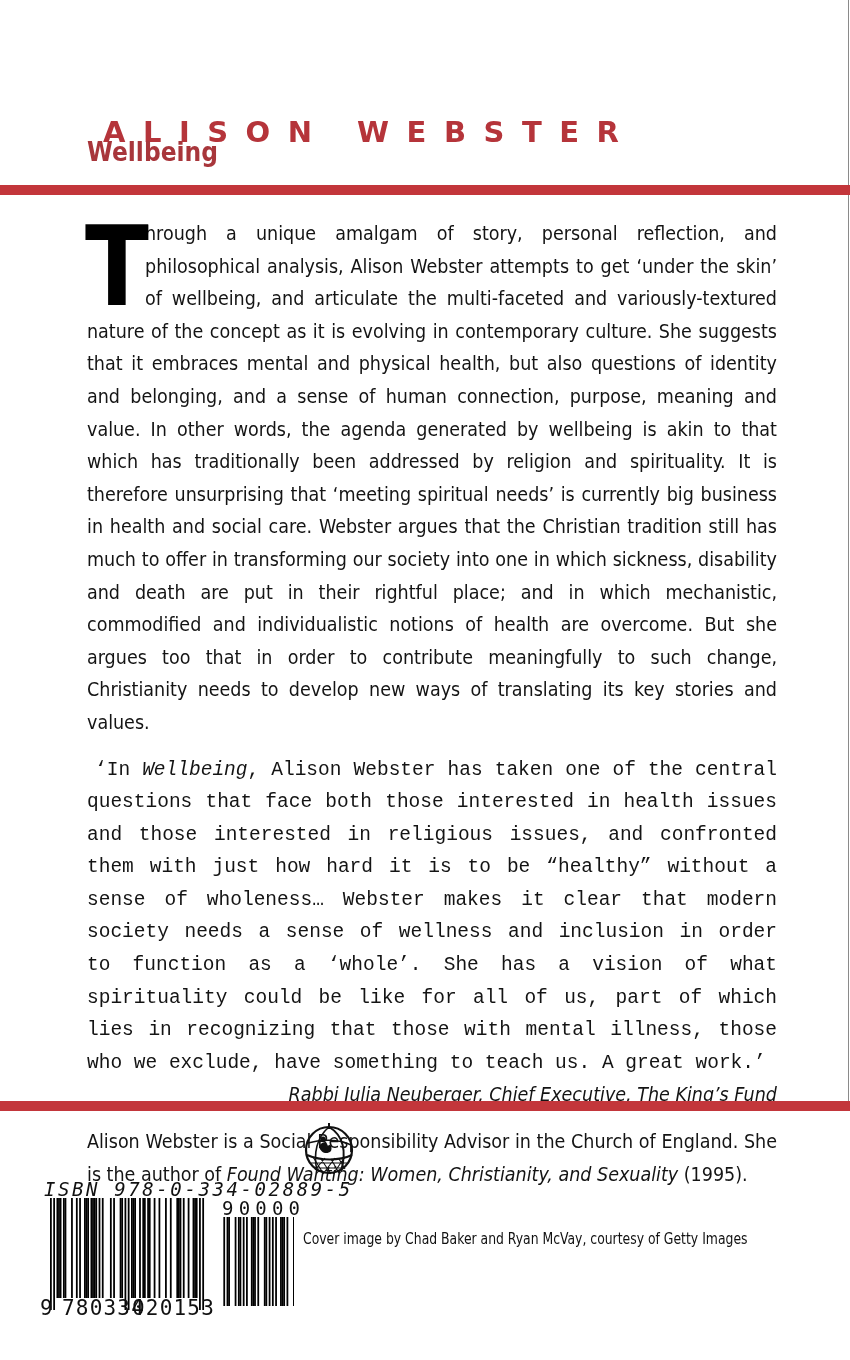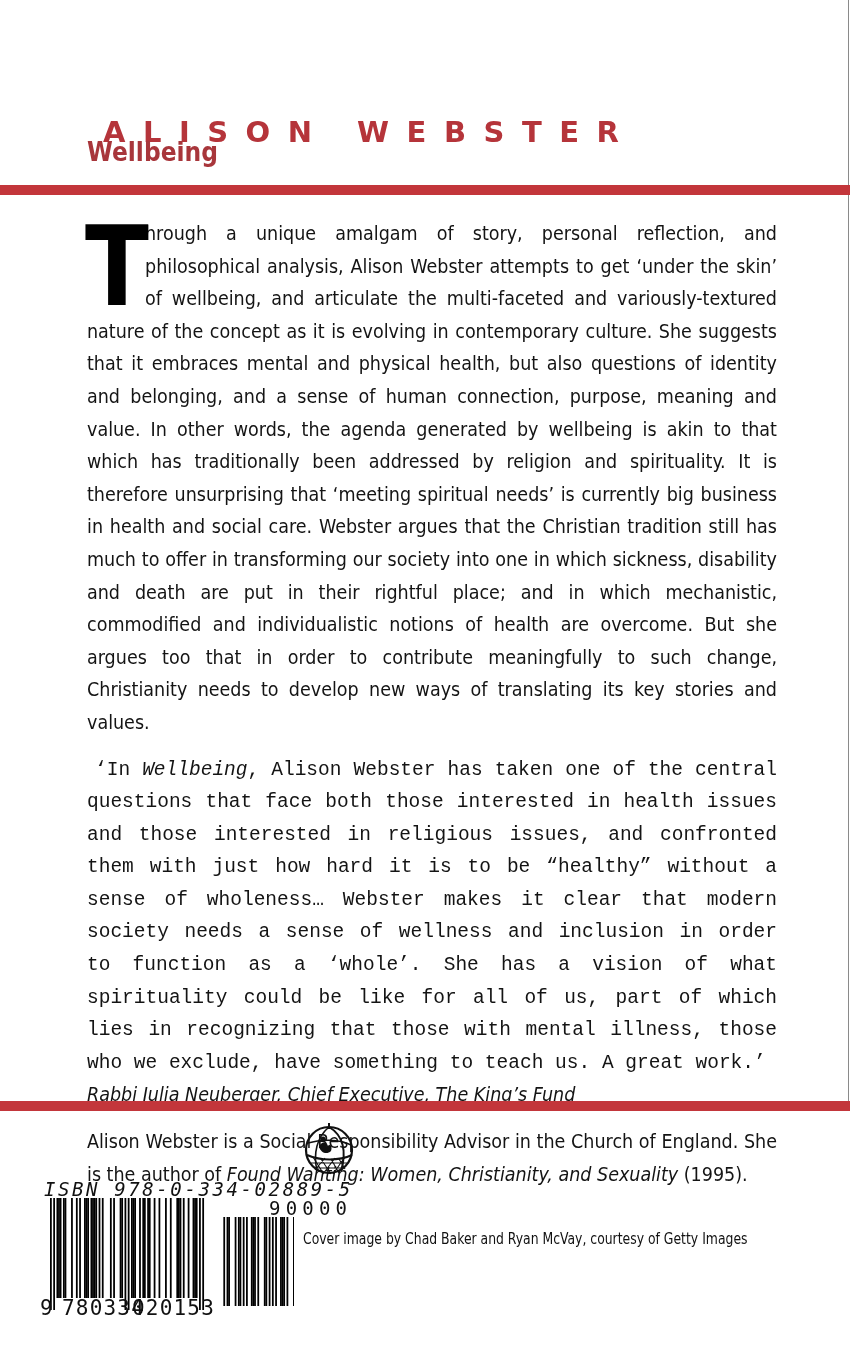--- a/index.html
+++ b/index.html
@@ -13,28 +13,28 @@
     .red-bar { position: absolute; left: 0; width: 850px; height: 10px; background: #c3363b; }
     .red-bar.top { top: 185px; }
     .red-bar.bottom { top: 1101px; }
     .body-text { position: absolute; left: 87px; top: 218px; width: 690px; font-size: 19.5px; line-height: 32.6px;
                  text-align: justify; color: #141414; }
     .body-text p { margin: 0; }
     .p-intro { position: relative; }
     .dropcap { float: left; font-family: "DejaVu Sans", sans-serif; font-weight: bold; font-size: 110px;
                line-height: 86px; height: 90px; margin: 6px 8px 0 -2px; color: #000; transform: scaleX(0.85); transform-origin: left top; width: 52px; }
     .p-quote { margin-top: 14px !important; text-indent: 8px; font-family: Liberation Mono, monospace; }
-    .attribution { font-style: italic; text-indent: 0; text-align: left; }
+    .attribution { font-style: italic; text-indent: 0; text-align: right; }
     .p-bio { margin-top: 14px !important; }
     em { font-style: italic; }
     .logo { position: absolute; left: 303px; top: 1121px; display: flex; align-items: center; }
     .logo-mark { width: 52px; height: 56px; }
     .logo-text { font-family: "DejaVu Sans", sans-serif; font-size: 37px; color: #111; margin-left: 4px; letter-spacing: 0.5px; line-height: 40px; }
     .isbn-text { position: absolute; left: 44px; top: 1178px; font-family: "DejaVu Sans Mono", monospace; font-size: 19px; letter-spacing: 2.6px; color: #111; font-style: italic; }
-    .addon-digits { position: absolute; left: 222px; top: 1197px; font-family: "DejaVu Sans Mono", monospace; font-size: 19px; letter-spacing: 5.2px; color: #111; margin-left: 47px; }
+    .addon-digits { position: absolute; left: 222px; top: 1197px; font-family: "DejaVu Sans Mono", monospace; font-size: 19px; letter-spacing: 5.2px; color: #111; }
     .barcode { position: absolute; left: 44px; top: 1198px; }
     .ean-digits { position: absolute; left: 40px; top: 1296px; font-family: "DejaVu Sans Mono", monospace; font-size: 21px; color: #111; }
     .ean-digits span { position: absolute; top: 0; white-space: nowrap; letter-spacing: 1.2px; }
     .credit { position: absolute; left: 303px; top: 1230px; font-size: 15px; color: #111; white-space: nowrap; transform: scaleX(0.92); transform-origin: left; }
   </style>
 </head>
 <body>
 
 <div class="right-border"></div>
 

